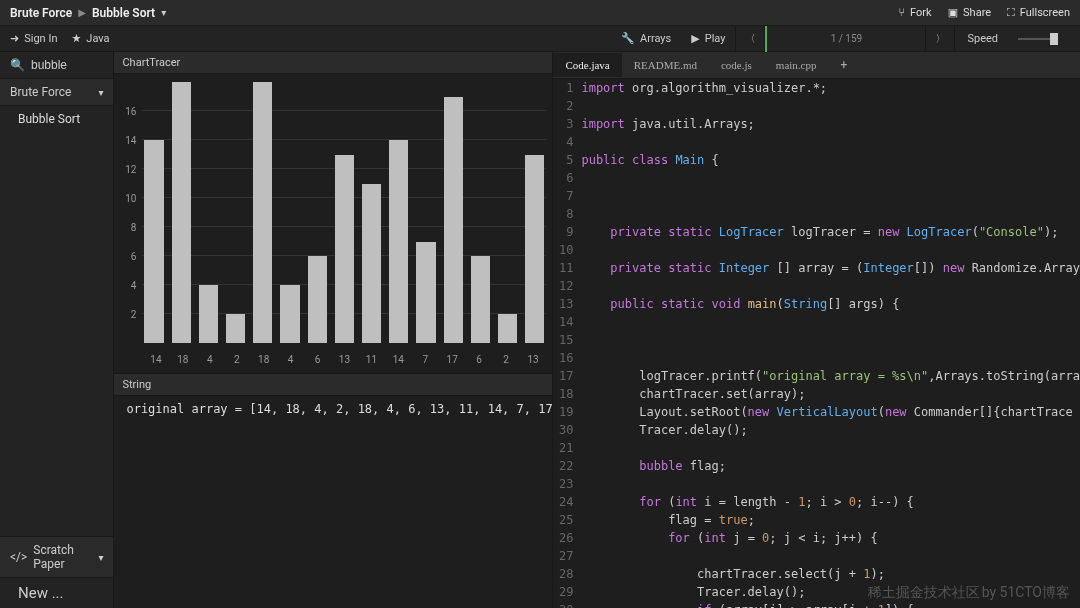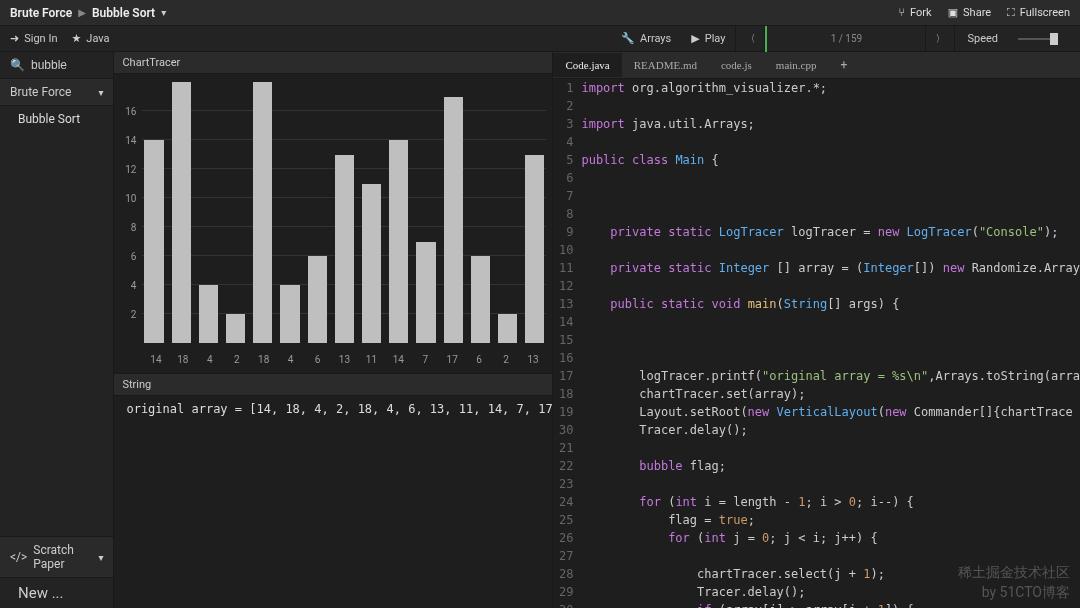--- a/index.html
+++ b/index.html
@@ -80,21 +80,21 @@
 .code-line { display:flex; }
 .lineno { width:28px; text-align:right; color:#666; padding-right:8px; user-select:none; flex-shrink:0; }
 .code { white-space:pre; color:#ccc; }
 .kw { color:#c678dd; }
 .ty { color:#61afef; }
 .str { color:#98c379; }
 .num { color:#d19a66; }
 .mtd { color:#e5c07b; }
 .bool { color:#d19a66; }
 
-.watermark { position:fixed; right:10px; bottom:6px; color:#555; font-size:14px; pointer-events:none; display:flex; flex-direction:column; align-items:flex-end; gap:2px; }
+.watermark { position:fixed; right:10px; bottom:6px; color:#555; font-size:14px; pointer-events:none; display:flex; flex-direction:row; align-items:flex-end; gap:2px; }
 .chev { font-size:10px; }
 </style>
 </head>
 <body>
 
 <div class="header">
   <div class="header-left">
     <span class="breadcrumb">Brute Force</span>
     <span class="breadcrumb-sep chev">▶</span>
     <span class="breadcrumb">Bubble Sort</span>

